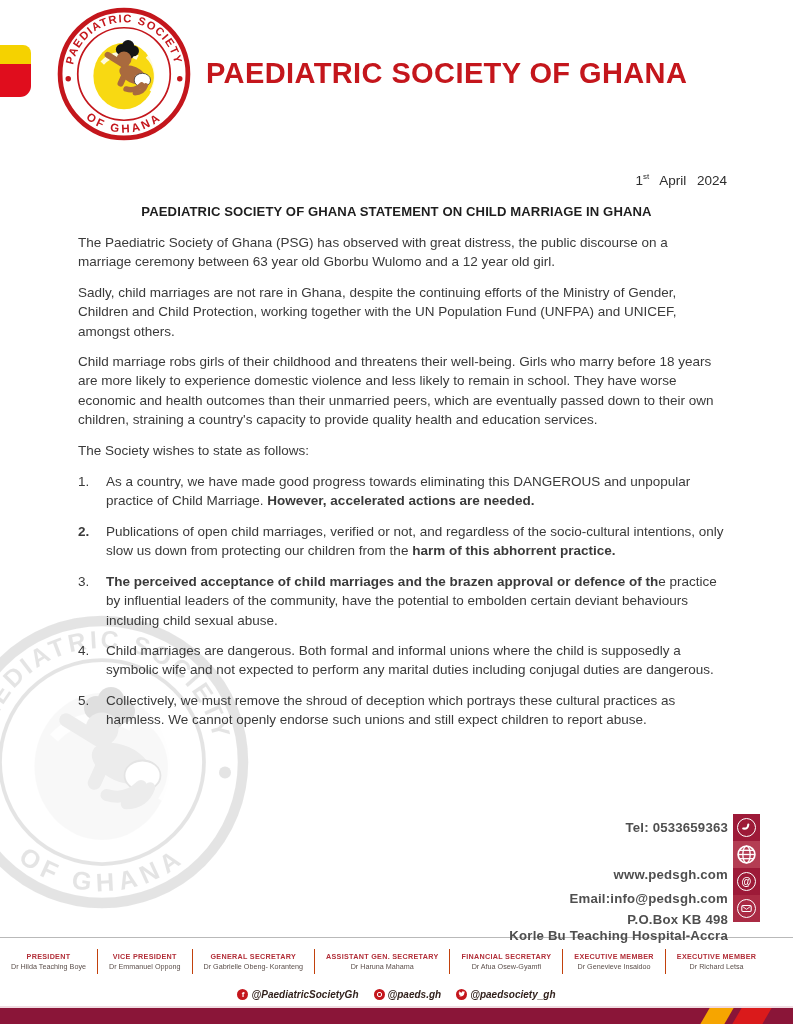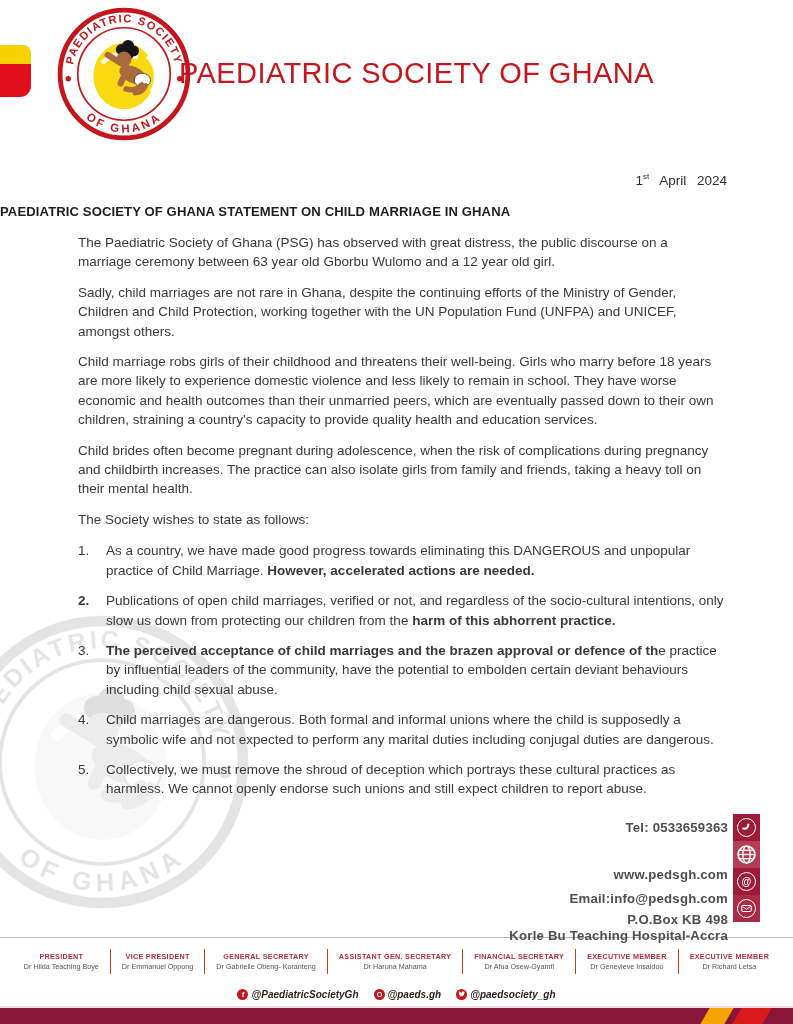--- a/index.html
+++ b/index.html
@@ -11,33 +11,33 @@
   }
 
   
   .left-tab { position:absolute; left:0; top:45px; width:31px; }
   .left-tab .yellow { height:19px; background:#f5d200; border-radius:0 8px 0 0; }
   .left-tab .red    { height:33px; background:#e00d1d; border-radius:0 0 11px 0; }
 
   
   .logo { position:absolute; left:56px; top:6px; width:136px; height:136px; }
   .org-name {
-    position:absolute; left:179px; top:57px;
-    font-size:29px; font-weight:400; letter-spacing:.4px; color:#c4161c;
+    position:absolute; left:206px; top:57px;
+    font-size:29px; font-weight:700; letter-spacing:.4px; color:#c4161c;
     white-space:nowrap;
   }
 
   .date-line {
     position:absolute; top:172px; right:66px;
     font-size:13.5px; color:#2d2d2d; word-spacing:7px;
   }
   .date-line sup { font-size:8px; }
 
   .doc-title {
-    position:absolute; top:204px; left:0; right:0; 
+    position:absolute; top:204px; left:0; right:0; text-align:center;
     font-size:13.1px; font-weight:700; color:#1e1e1e; letter-spacing:.1px;
   }
 
   
   .body { position:absolute; left:78px; top:233px; width:646px; z-index:2;
           font-size:13.5px; line-height:19.4px; }
   .body p { margin-bottom:11px; }
   .body .intro { margin-bottom:12px; }
   .num-list { margin-top:2px; }
   .num-list .item { display:flex; margin-bottom:11px; }
@@ -62,21 +62,21 @@
   .cbar .sq { width:27px; height:27px; display:flex; align-items:center; justify-content:center; }
   .cbar .c1 { background:#9d1a38; } .cbar .c2 { background:#b43d53; }
   .cbar .c3 { background:#9d1a38; } .cbar .c4 { background:#aa2b44; }
   .ring { width:19px; height:19px; border:1.6px solid #fff; border-radius:50%;
           display:flex; align-items:center; justify-content:center; color:#fff;
           font-size:10px; font-weight:700; }
 
   
   .divider { position:absolute; top:937px; left:0; right:0; height:1px; background:#b9b9b9; }
   .officers { position:absolute; top:949px; left:0; right:0; display:flex;
-              justify-content:center; z-index:2; }
+              justify-content:flex-start; z-index:2; }
   .officers .cell { padding:2px 11px; text-align:center; border-left:1px solid #c2410c; }
   .officers .cell:first-child { border-left:none; }
   .officers .o-title { font-size:7.2px; font-weight:700; color:#b22e38; letter-spacing:.3px;
                        line-height:11px; }
   .officers .o-name  { font-size:7.2px; color:#5b4f4b; line-height:10px; }
 
   .social { position:absolute; top:989px; left:0; right:0; display:flex; gap:15px;
             justify-content:center; align-items:center; z-index:2;
             font-style:italic; font-weight:600; font-size:10px; color:#32221d; }
   .social .s-item { display:flex; align-items:center; gap:3px; }
@@ -148,21 +148,20 @@
   <div class="org-name">PAEDIATRIC SOCIETY OF GHANA</div>
 
   <div class="date-line"><span>1</span><sup>st</sup> <span>April 2024</span></div>
 
   <div class="doc-title">PAEDIATRIC SOCIETY OF GHANA STATEMENT ON CHILD MARRIAGE IN GHANA</div>
 
   <div class="body">
     <p>The Paediatric Society of Ghana (PSG) has observed with great distress, the public discourse on a marriage ceremony between 63 year old Gborbu Wulomo and a 12 year old girl.</p>
     <p>Sadly, child marriages are not rare in Ghana, despite the continuing efforts of the Ministry of Gender, Children and Child Protection, working together with the UN Population Fund (UNFPA) and UNICEF, amongst others.</p>
     <p>Child marriage robs girls of their childhood and threatens their well-being. Girls who marry before 18 years are more likely to experience domestic violence and less likely to remain in school. They have worse economic and health outcomes than their unmarried peers, which are eventually passed down to their own children, straining a country's capacity to provide quality health and education services.</p>
-    <p>Child brides often become pregnant during adolescence, when the risk of complications during pregnancy and childbirth increases. The practice can also isolate girls from family and friends, taking a heavy toll on their mental health.</p>
     <p class="intro">The Society wishes to state as follows:</p>
 
     <div class="num-list">
       <div class="item">
         <span class="num">1.</span>
         <span><span>As a country, we have made good progress towards eliminating this DANGEROUS and unpopular practice of Child Marriage. </span><span class="b">However, accelerated actions are needed.</span><span></span></span>
       </div>
       <div class="item">
         <span class="num bold">2.</span>
         <span><span>Publications of open child marriages, verified or not, and regardless of the socio-cultural intentions, only slow us down from protecting our children from the </span><span class="b">harm of this abhorrent practice.</span><span></span></span>

